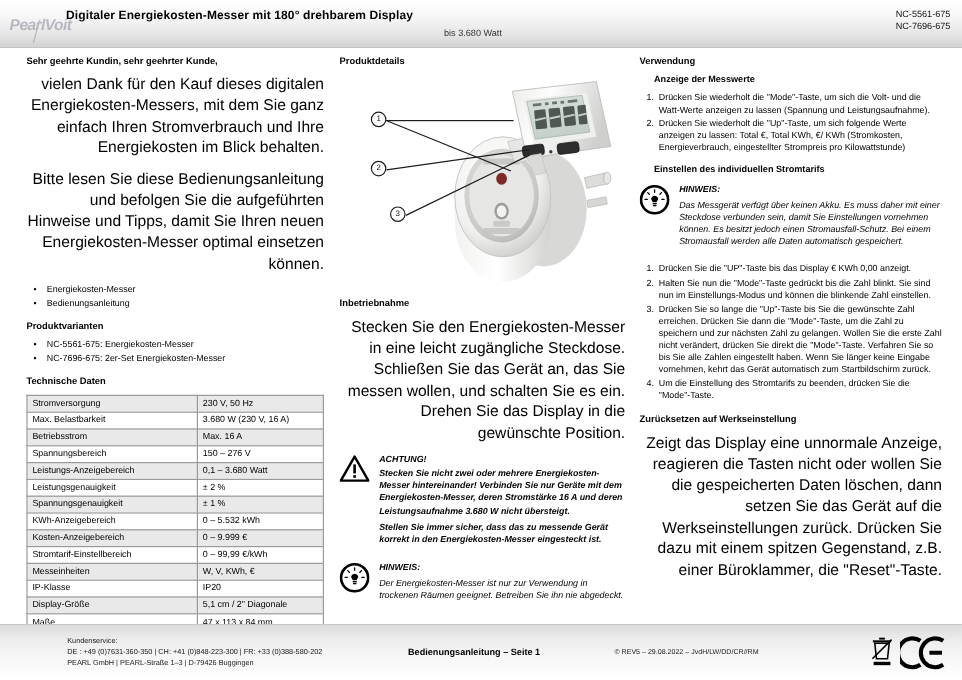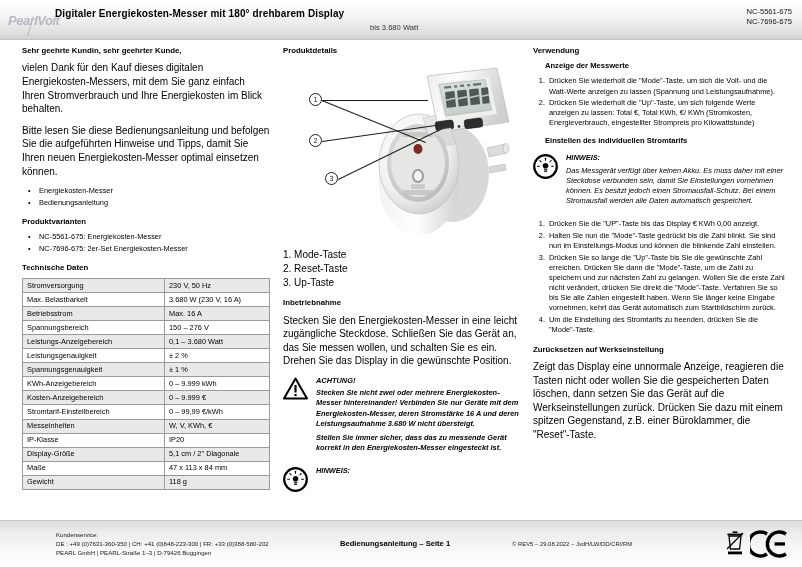--- a/index.html
+++ b/index.html
@@ -88,22 +88,23 @@
     font-weight: bold;
     margin: 0 0 5px 0;
   }
   h3.sub {
     font-size: 7.6px;
     font-weight: bold;
     margin: 8px 0 5px 12px;
   }
   p.body {
     margin: 0 0 8px 0;
-    font-size: 10px;
+    font-size: 13px;
     line-height: 1.36;
+    text-align: right;
   }
   .blk { margin-bottom: 9px; }
 
   ul.bul {
     margin: 0 0 9px 0;
     padding-left: 17px;
     list-style: none;
   }
   ul.bul li {
     position: relative;
@@ -305,21 +306,21 @@
         <tr>
             <td class="k">Leistungsgenauigkeit</td>
             <td>± 2 %</td>
           </tr>
         <tr>
             <td class="k">Spannungsgenauigkeit</td>
             <td>± 1 %</td>
           </tr>
         <tr>
             <td class="k">KWh-Anzeigebereich</td>
-            <td>0 – 9.999 kWh</td>
+            <td>0 – 5.532 kWh</td>
           </tr>
         <tr>
             <td class="k">Kosten-Anzeigebereich</td>
             <td>0 – 9.999 €</td>
           </tr>
         <tr>
             <td class="k">Stromtarif-Einstellbereich</td>
             <td>0 – 99,99 €/kWh</td>
           </tr>
         <tr>
@@ -439,25 +440,20 @@
         <circle cx="140" cy="62.5" r="1.4" fill="#3a3a3a"></circle>
 
         <path d="M120 66 L132 64 L136 80 L126 82 Z" fill="#dadad8" stroke="#c0c0be" stroke-width="0.5"></path>
       </svg>
 
       <div class="callout c1">1</div>
       <div class="callout c2">2</div>
       <div class="callout c3">3</div>
     </div>
 
-    <div class="blk">
-      <p class="body" style="margin:0">1. Mode-Taste</p>
-      <p class="body" style="margin:0">2. Reset-Taste</p>
-      <p class="body" style="margin:0">3. Up-Taste</p>
-    </div>
 
     <h2 class="sec">Inbetriebnahme</h2>
     <p class="body">Stecken Sie den Energiekosten-Messer in eine leicht zugängliche Steckdose. Schließen Sie das Gerät an, das Sie messen wollen, und schalten Sie es ein. Drehen Sie das Display in die gewünschte Position.</p>
 
     <div class="notice bold">
       <div class="ico">
         <svg width="25" height="23" viewBox="0 0 25 23">
           <path d="M12.5 1.5 L24 21.5 L1 21.5 Z" fill="#fff" stroke="#000" stroke-width="2" stroke-linejoin="round"></path>
           <rect x="11.4" y="8" width="2.2" height="7.5" fill="#000"></rect>
           <rect x="11.4" y="17" width="2.2" height="2.2" fill="#000"></rect>
@@ -481,20 +477,21 @@
             <line x1="12.5" y1="4.3" x2="12.5" y2="6.2"></line>
             <line x1="6.8" y1="6.5" x2="8.1" y2="7.9"></line>
             <line x1="18.2" y1="6.5" x2="16.9" y2="7.9"></line>
             <line x1="4.6" y1="12.2" x2="6.4" y2="12.2"></line>
             <line x1="20.4" y1="12.2" x2="18.6" y2="12.2"></line>
           </g>
         </svg>
       </div>
       <div class="txt">
         <span class="ttl">HINWEIS:</span>
+        <p>Der Energiekosten-Messer ist nur zur Verwendung in trockenen Räumen geeignet. Betreiben Sie ihn nie abgedeckt.</p>
       </div>
     </div>
   </div>
 
   <div class="col col-right">
 
     <h2 class="sec">Verwendung</h2>
 
     <h3 class="sub" style="margin-top:4px">Anzeige der Messwerte</h3>
     <ol class="num">

